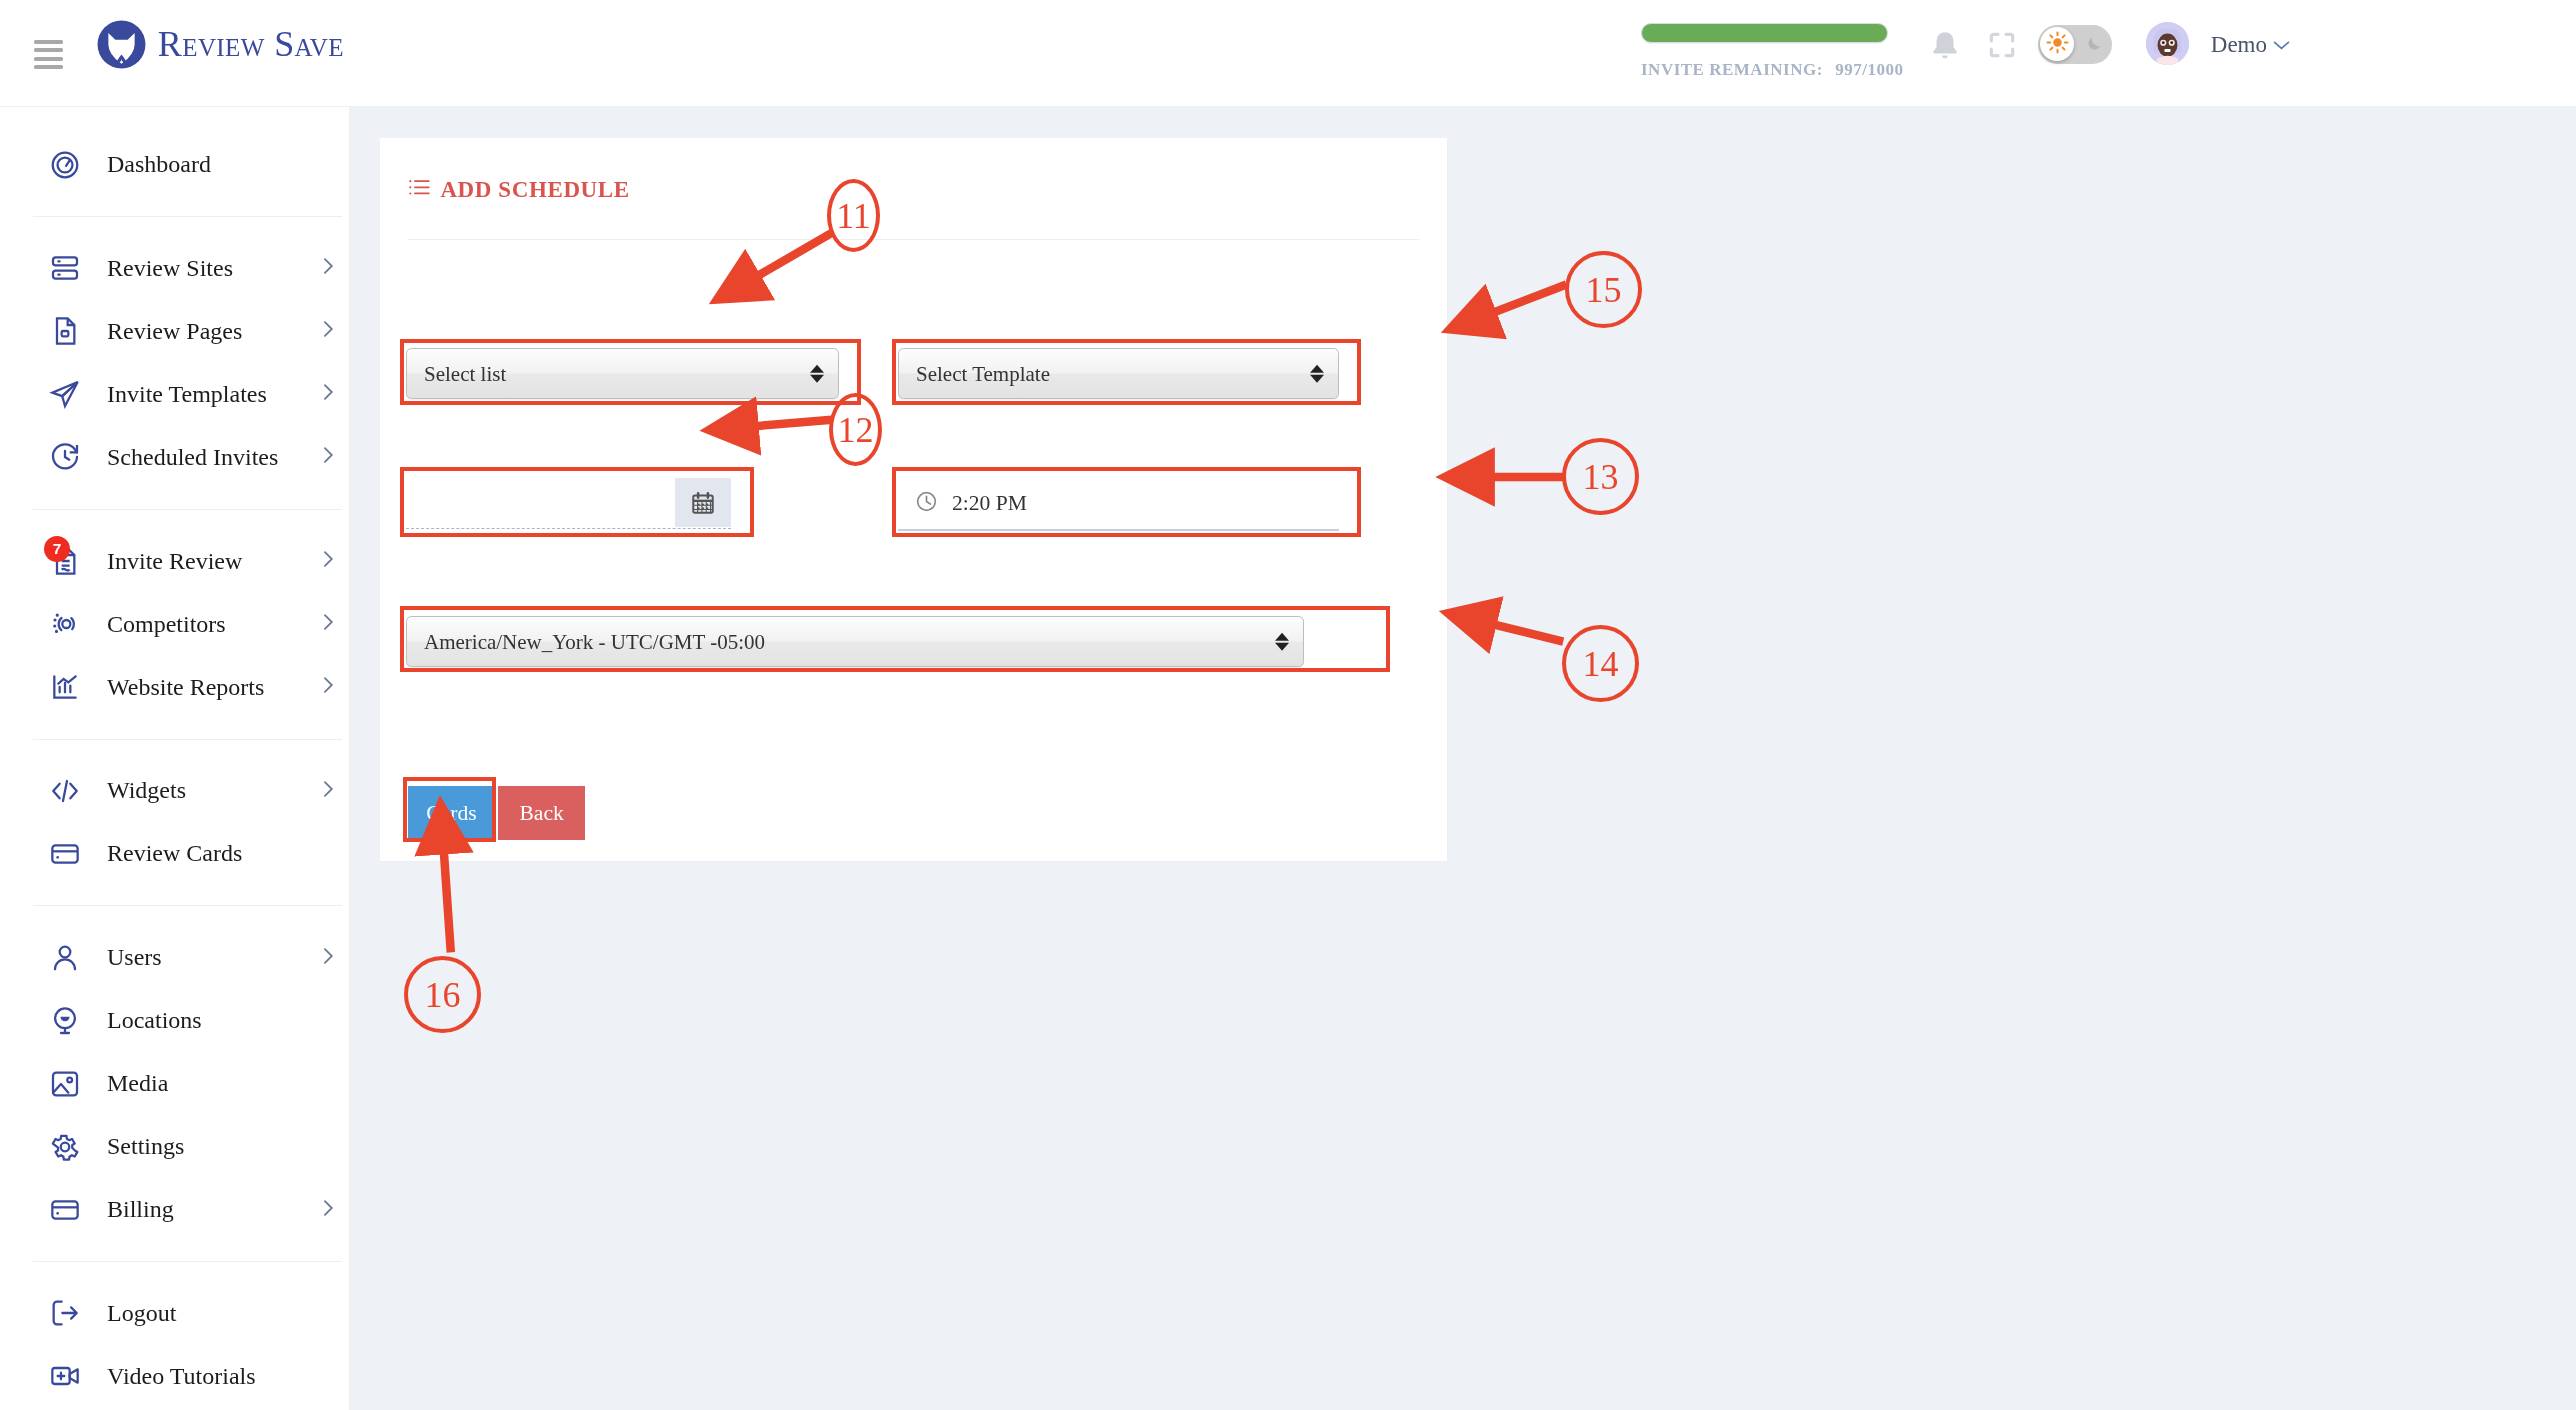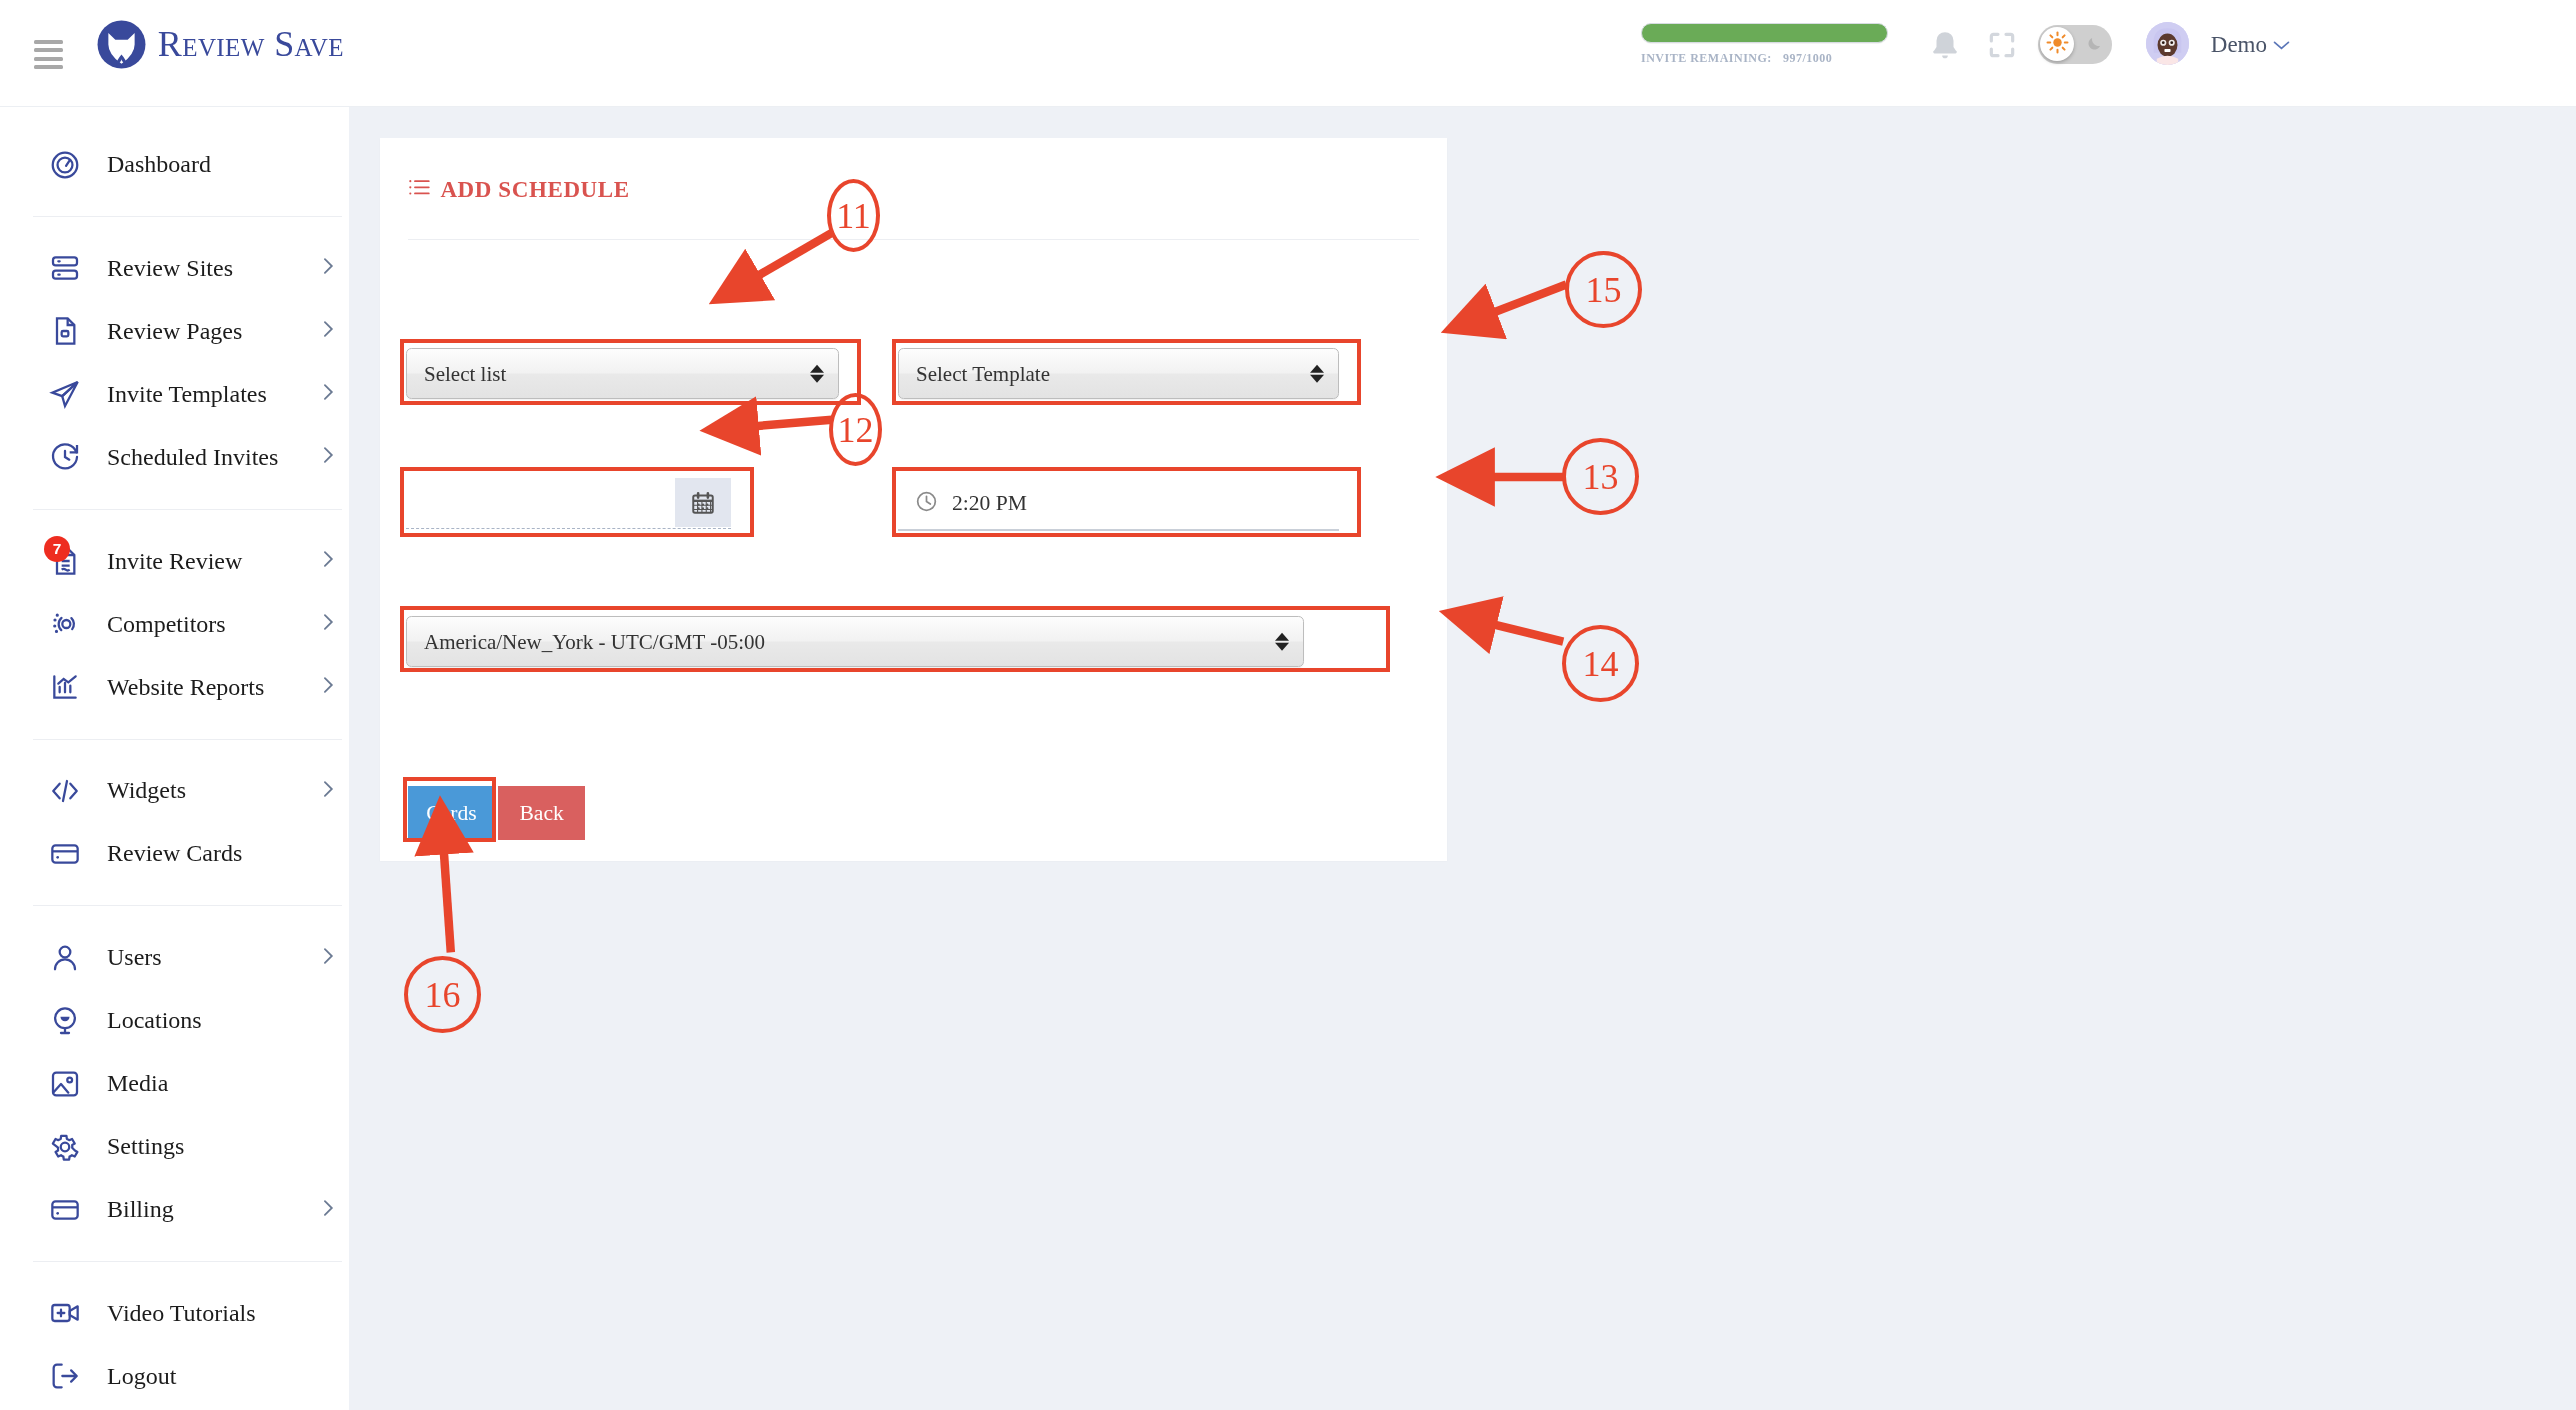--- a/index.html
+++ b/index.html
@@ -22,21 +22,21 @@
   .hamburger i:last-child { margin-bottom: 0; }
 
   .brand { position: absolute; left: 96px; top: 18.6px; display: flex; align-items: center; gap: 10.8px; }
   .brand-mark { width: 51px; height: 51px; }
   .brand-text { font-size: 36px; color: #39499b; letter-spacing: 0.4px;
     font-family: "Liberation Serif","DejaVu Serif",serif; font-variant: small-caps; font-weight: 400; }
 
   .invite-box { position: absolute; right: 680px; top: 23px; width: 255px; text-align: left; }
   .invite-bar { width: 247px; height: 20px; border-radius: 10px; background: #6aab57;
      border: 0.8px solid #d7dce2; box-shadow: 0 0.8px 0.8px rgba(0,0,0,.07); }
-  .invite-label { margin-top: 8px; font-size: 12px; color: #a9b4c6; font-weight: bold;
+  .invite-label { margin-top: 17px; font-size: 17px; color: #a9b4c6; font-weight: bold;
      letter-spacing: 0.5px; font-variant: small-caps; white-space: nowrap; }
   .invite-label .count { margin-left: 7.7px; }
 
   .hicon { position: absolute; top: 29px; cursor: pointer; }
   .bell { right: 614px; }
   .fscr { right: 558px; }
   .toggle { position: absolute; right: 464px; top: 25px; width: 74px; height: 39px;
      border-radius: 19.3px; background: #cfcfcf; cursor: pointer; }
   .toggle .knob { position: absolute; left: 2.3px; top: 2.3px; width: 34px; height: 34px;
      border-radius: 50%; background: #fff; box-shadow: 0 1.5px 3.9px rgba(0,0,0,.25);
@@ -387,35 +387,35 @@
         </span>
         <span class="nav-label">Billing</span>
         <span class="nav-caret"><svg width="15.5" height="20" viewBox="0 0 20 26" fill="none" stroke="#6b7a93" stroke-width="2.3" stroke-linecap="round">
             <path d="M5 4l9 9-9 9"></path>
           </svg></span>
       </div>
       <div class="nav-sep"></div>
       <div class="nav-item">
         <span class="nav-icon">
           <svg width="32" height="32" viewBox="0 0 24 24" fill="none" stroke="#39499b" stroke-width="1.7" color="#39499b">
+            <path d="M9.5 3.5H6A2.5 2.5 0 0 0 3.5 6v12A2.5 2.5 0 0 0 6 20.5h3.5" stroke-linecap="round"></path>
+            <path d="M10 12h10.5M16.6 7.8L20.8 12l-4.2 4.2" stroke-linecap="round" stroke-linejoin="round"></path>
+          </svg>
+        </span>
+        <span class="nav-label">Logout</span>
+      </div>
+      <div class="nav-item">
+        <span class="nav-icon">
+          <svg width="32" height="32" viewBox="0 0 24 24" fill="none" stroke="#39499b" stroke-width="1.7" color="#39499b">
             <rect x="2.5" y="6" width="13" height="12" rx="1.8"></rect>
             <path d="M9 9.5v5M6.5 12h5" stroke-linecap="round"></path>
             <path d="M15.5 10.5l6-3.5v10l-6-3.5z" stroke-linejoin="round"></path>
           </svg>
         </span>
         <span class="nav-label">Video Tutorials</span>
-      </div>
-      <div class="nav-item">
-        <span class="nav-icon">
-          <svg width="32" height="32" viewBox="0 0 24 24" fill="none" stroke="#39499b" stroke-width="1.7" color="#39499b">
-            <path d="M9.5 3.5H6A2.5 2.5 0 0 0 3.5 6v12A2.5 2.5 0 0 0 6 20.5h3.5" stroke-linecap="round"></path>
-            <path d="M10 12h10.5M16.6 7.8L20.8 12l-4.2 4.2" stroke-linecap="round" stroke-linejoin="round"></path>
-          </svg>
-        </span>
-        <span class="nav-label">Logout</span>
       </div>
     </div>
 
   <div class="main">
 
     <div class="card">
 
       <div class="card-title">
         <span>
           <svg width="21.6" height="18.6" viewBox="0 0 28 24" stroke="#d9534f" stroke-width="2.2" stroke-linecap="round">

